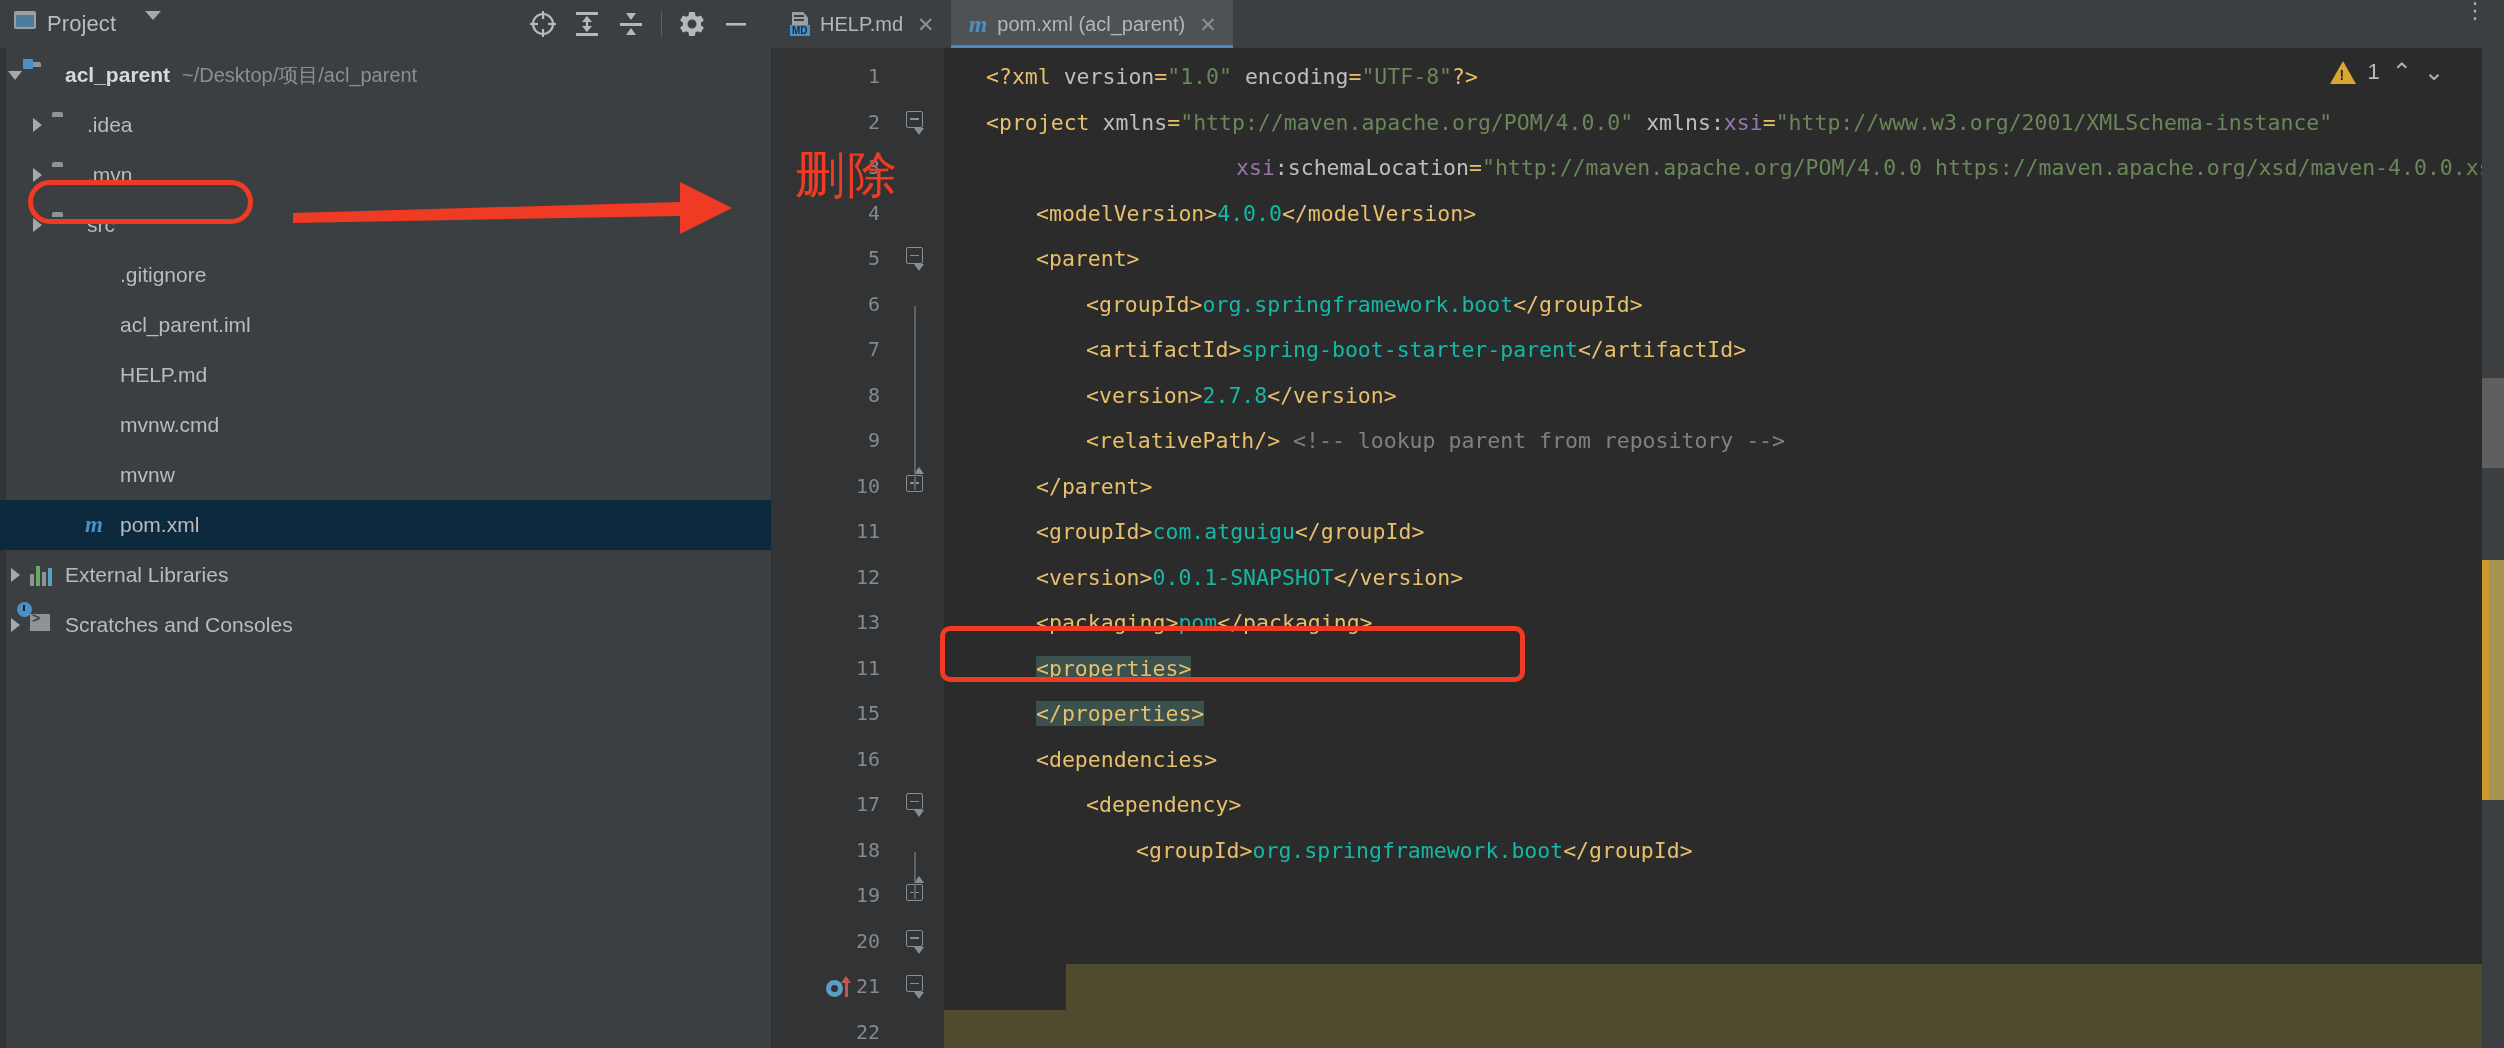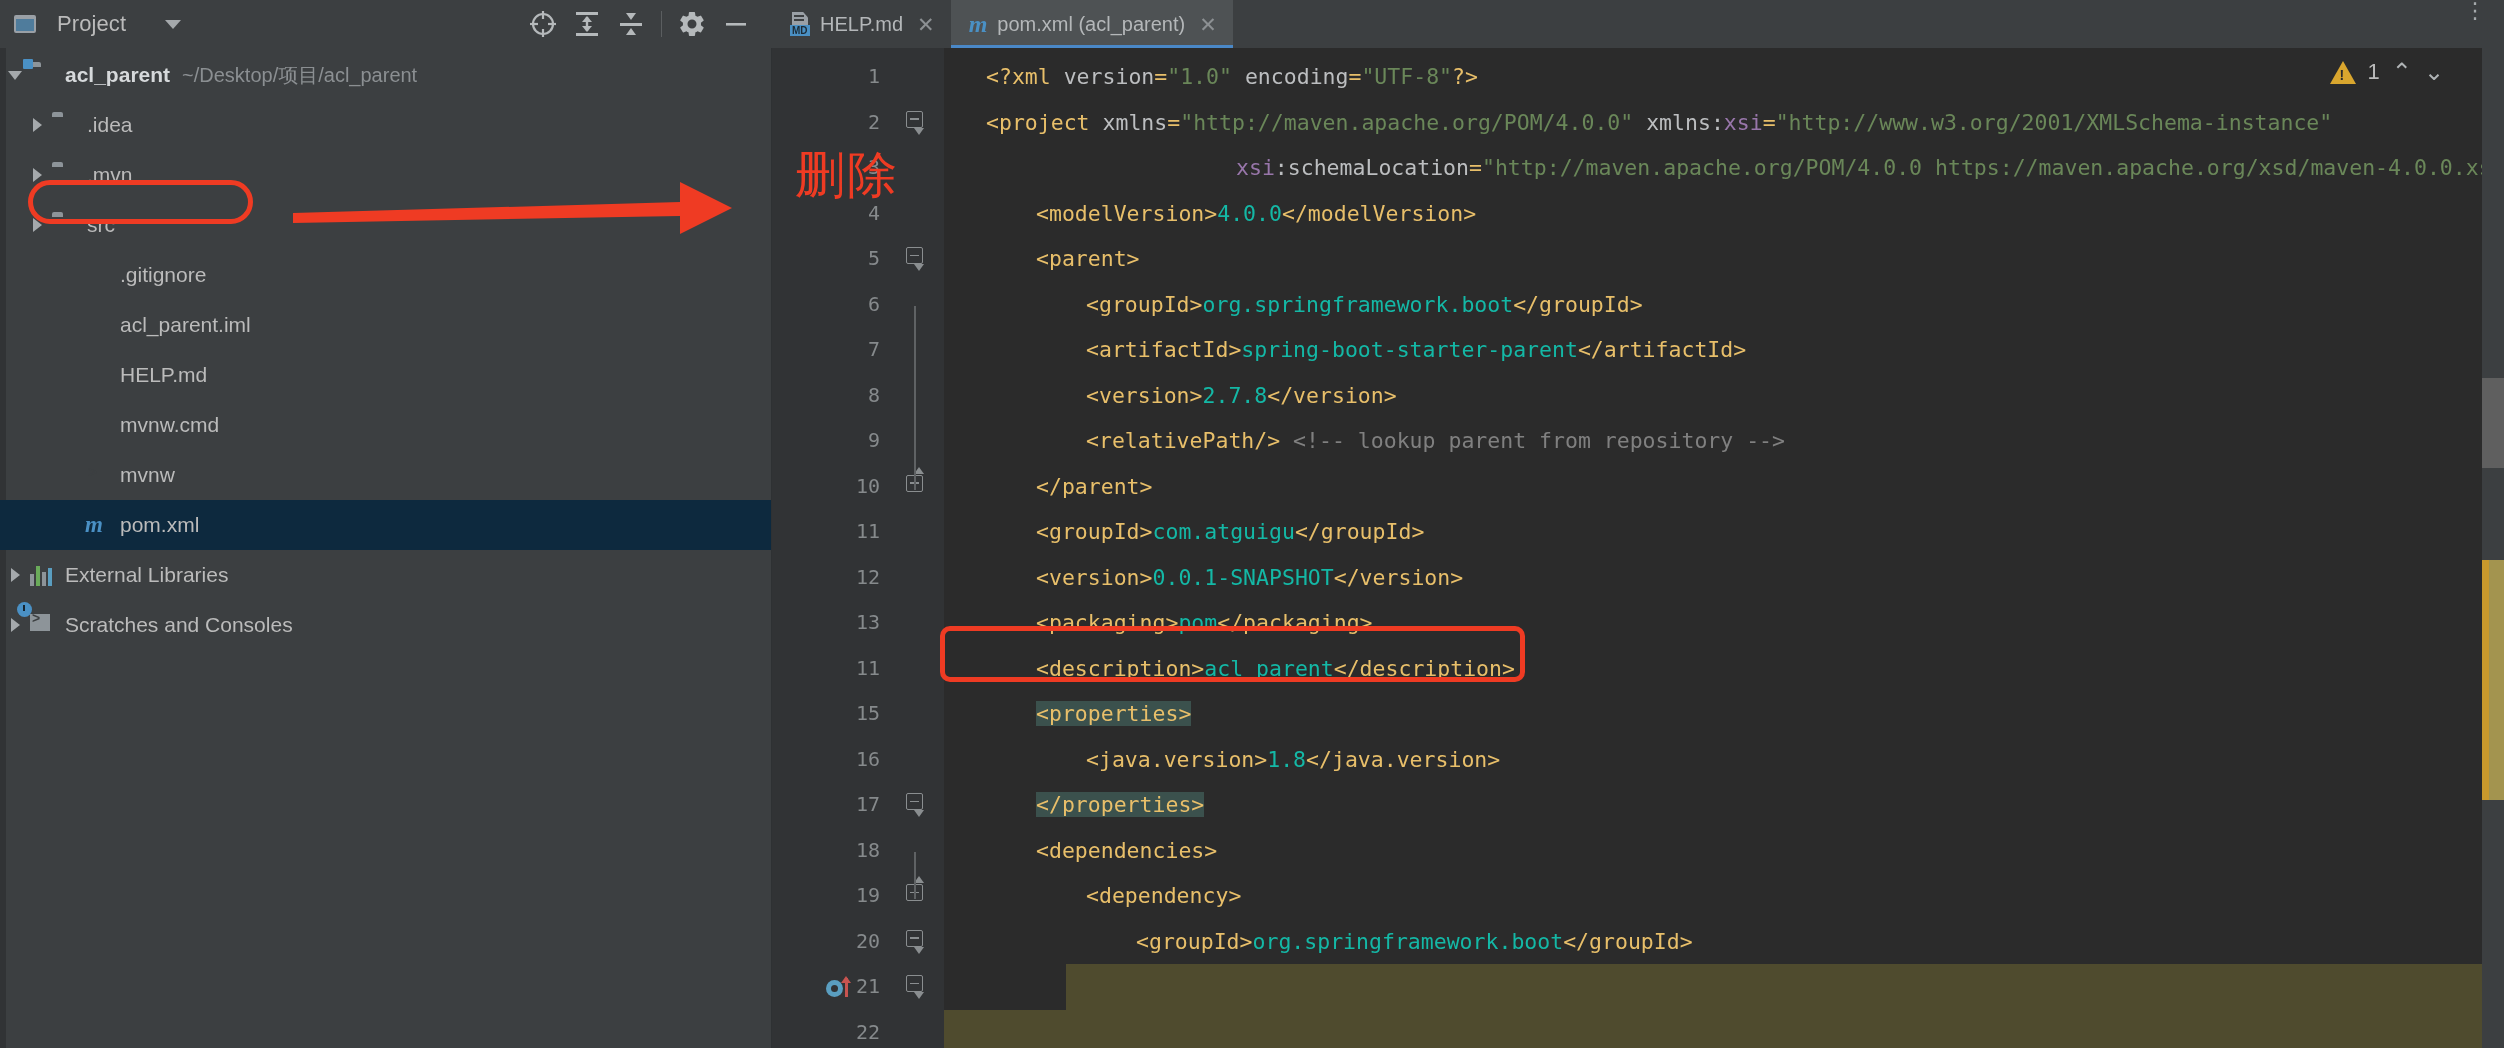--- a/index.html
+++ b/index.html
@@ -12,21 +12,21 @@
   #app { position: relative; width: 2504px; height: 1048px; display: flex; flex-direction: column; }
 
   
   .top-row { display: flex; height: 48px; flex: 0 0 48px; background: #3c3f41; }
 
   
   .proj-toolbar {
     width: 772px; flex: 0 0 772px; display: flex; align-items: center;
     padding-left: 14px; background: #3c3f41; position: relative;
   }
-  .proj-title-wrap { display: flex; align-items: center; gap: 21px; }
+  .proj-title-wrap { display: flex; gap: 11px; }
   .proj-win-icon {
     width: 22px; height: 18px; border: 2px solid #9aa0a6; border-radius: 2px;
     background: #4f7c9c; position: relative;
   }
   .proj-win-icon::before {
     content:""; position:absolute; left:0; top:-2px; width:100%; height:4px; background:#9aa0a6;
   }
   .proj-title { color: #bbbbbb; font-size: 22px; letter-spacing: .1px; }
   .caret-down {
     width: 0; height: 0; border-left: 8px solid transparent; border-right: 8px solid transparent;
@@ -446,23 +446,21 @@
           <div class="cline"><span style="display:inline-block;width:78px"></span><span class="t">&lt;modelVersion&gt;</span><span class="tx">4.0.0</span><span class="t">&lt;/modelVersion&gt;</span></div>
           <div class="cline"><span style="display:inline-block;width:78px"></span><span class="t">&lt;parent&gt;</span></div>
           <div class="cline"><span style="display:inline-block;width:128px"></span><span class="t">&lt;groupId&gt;</span><span class="tx">org.springframework.boot</span><span class="t">&lt;/groupId&gt;</span></div>
           <div class="cline"><span style="display:inline-block;width:128px"></span><span class="t">&lt;artifactId&gt;</span><span class="tx">spring-boot-starter-parent</span><span class="t">&lt;/artifactId&gt;</span></div>
           <div class="cline"><span style="display:inline-block;width:128px"></span><span class="t">&lt;version&gt;</span><span class="tx">2.7.8</span><span class="t">&lt;/version&gt;</span></div>
           <div class="cline"><span style="display:inline-block;width:128px"></span><span class="t">&lt;relativePath/&gt;</span><span class="cm"> &lt;!-- lookup parent from repository --&gt;</span></div>
           <div class="cline"><span style="display:inline-block;width:78px"></span><span class="t">&lt;/parent&gt;</span></div>
           <div class="cline"><span style="display:inline-block;width:78px"></span><span class="t">&lt;groupId&gt;</span><span class="tx">com.atguigu</span><span class="t">&lt;/groupId&gt;</span></div>
           <div class="cline"><span style="display:inline-block;width:78px"></span><span class="t">&lt;version&gt;</span><span class="tx">0.0.1-SNAPSHOT</span><span class="t">&lt;/version&gt;</span></div>
           <div class="cline"><span style="display:inline-block;width:78px"></span><span class="t">&lt;packaging&gt;</span><span class="tx">pom</span><span class="t">&lt;/packaging&gt;</span></div>
-          <div class="cline"><span style="display:inline-block;width:78px"></span><span class="t">&lt;description&gt;</span><span class="tx">acl_parent</span><span class="t">&lt;/description&gt;</span></div>
           <div class="cline"><span style="display:inline-block;width:78px"></span><span class="t hl-prop">&lt;properties&gt;</span></div>
-          <div class="cline"><span style="display:inline-block;width:128px"></span><span class="t">&lt;java.version&gt;</span><span class="tx">1.8</span><span class="t">&lt;/java.version&gt;</span></div>
           <div class="cline"><span style="display:inline-block;width:78px"></span><span class="t hl-prop">&lt;/properties&gt;</span></div>
           <div class="cline"><span style="display:inline-block;width:78px"></span><span class="t">&lt;dependencies&gt;</span></div>
           <div class="cline"><span style="display:inline-block;width:128px"></span><span class="t">&lt;dependency&gt;</span></div>
           <div class="cline"><span style="display:inline-block;width:178px"></span><span class="t">&lt;groupId&gt;</span><span class="tx">org.springframework.boot</span><span class="t">&lt;/groupId&gt;</span></div>
         </div>
 
       <div class="inspect">
         <span class="warn-tri"></span>
         <span class="warn-count">1</span>
         <span class="chev">⌃</span>

